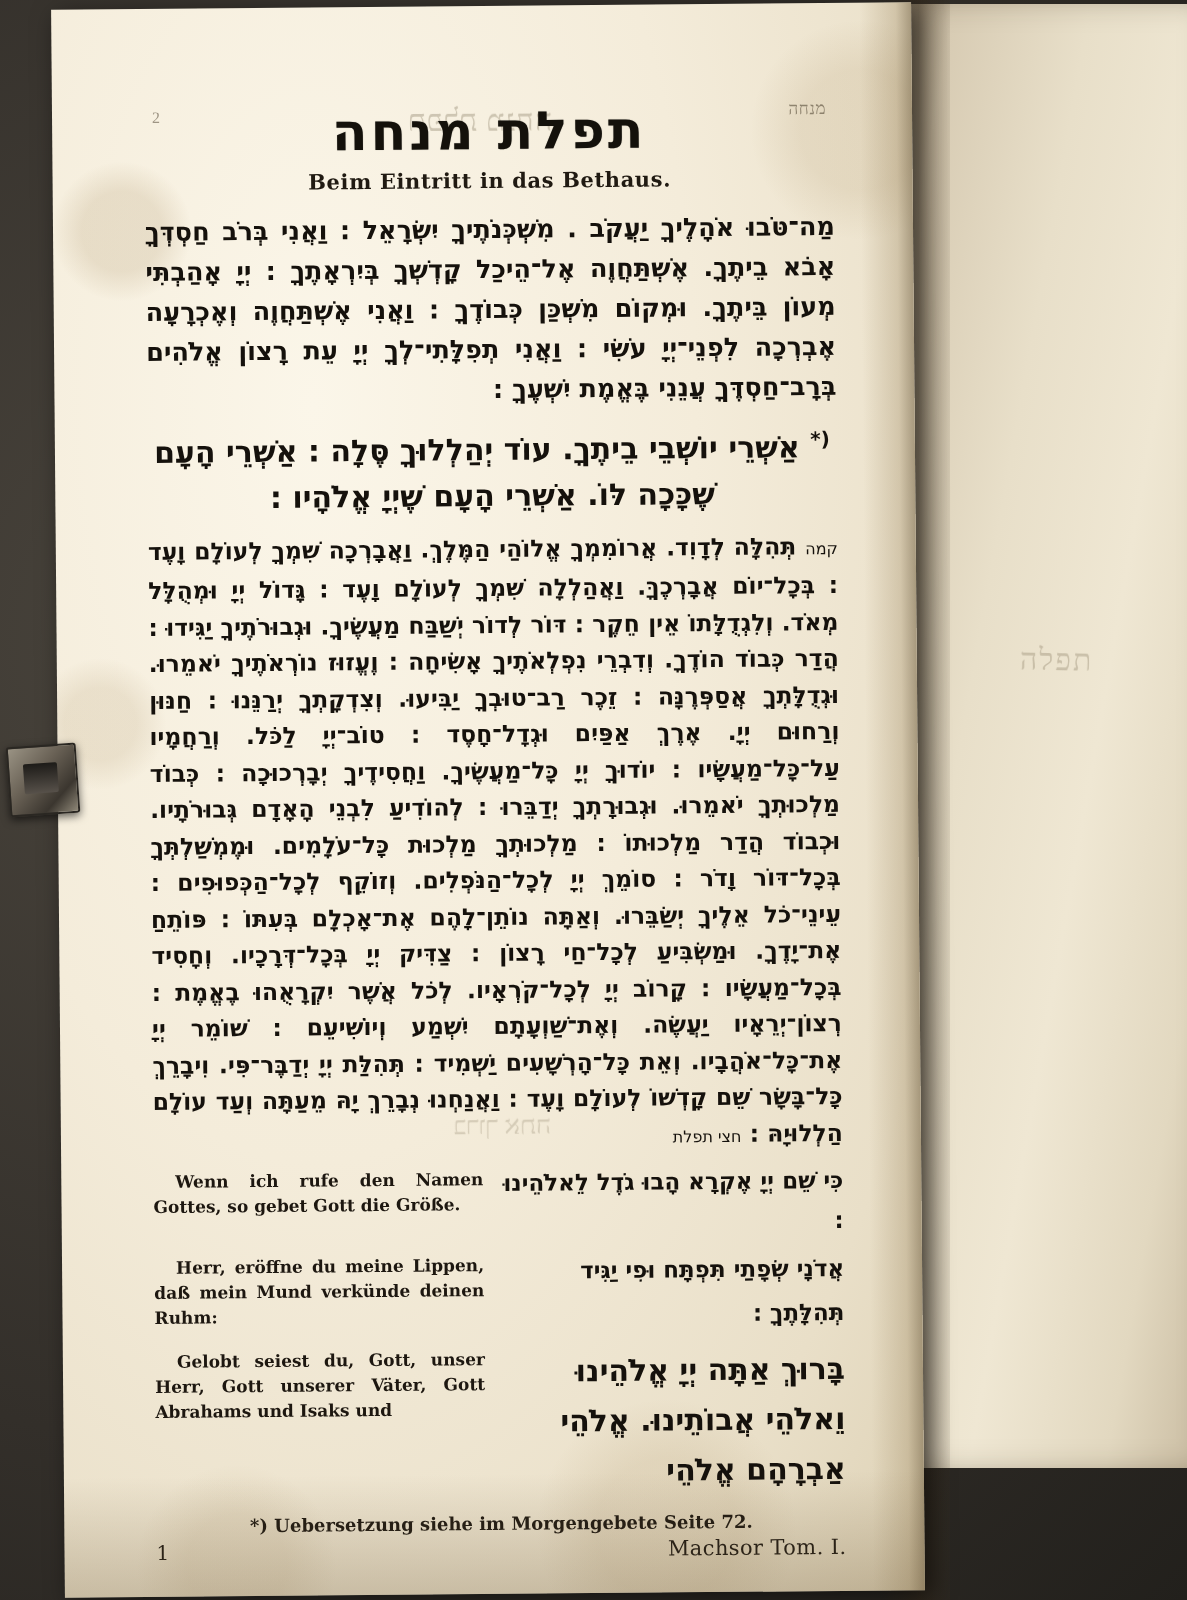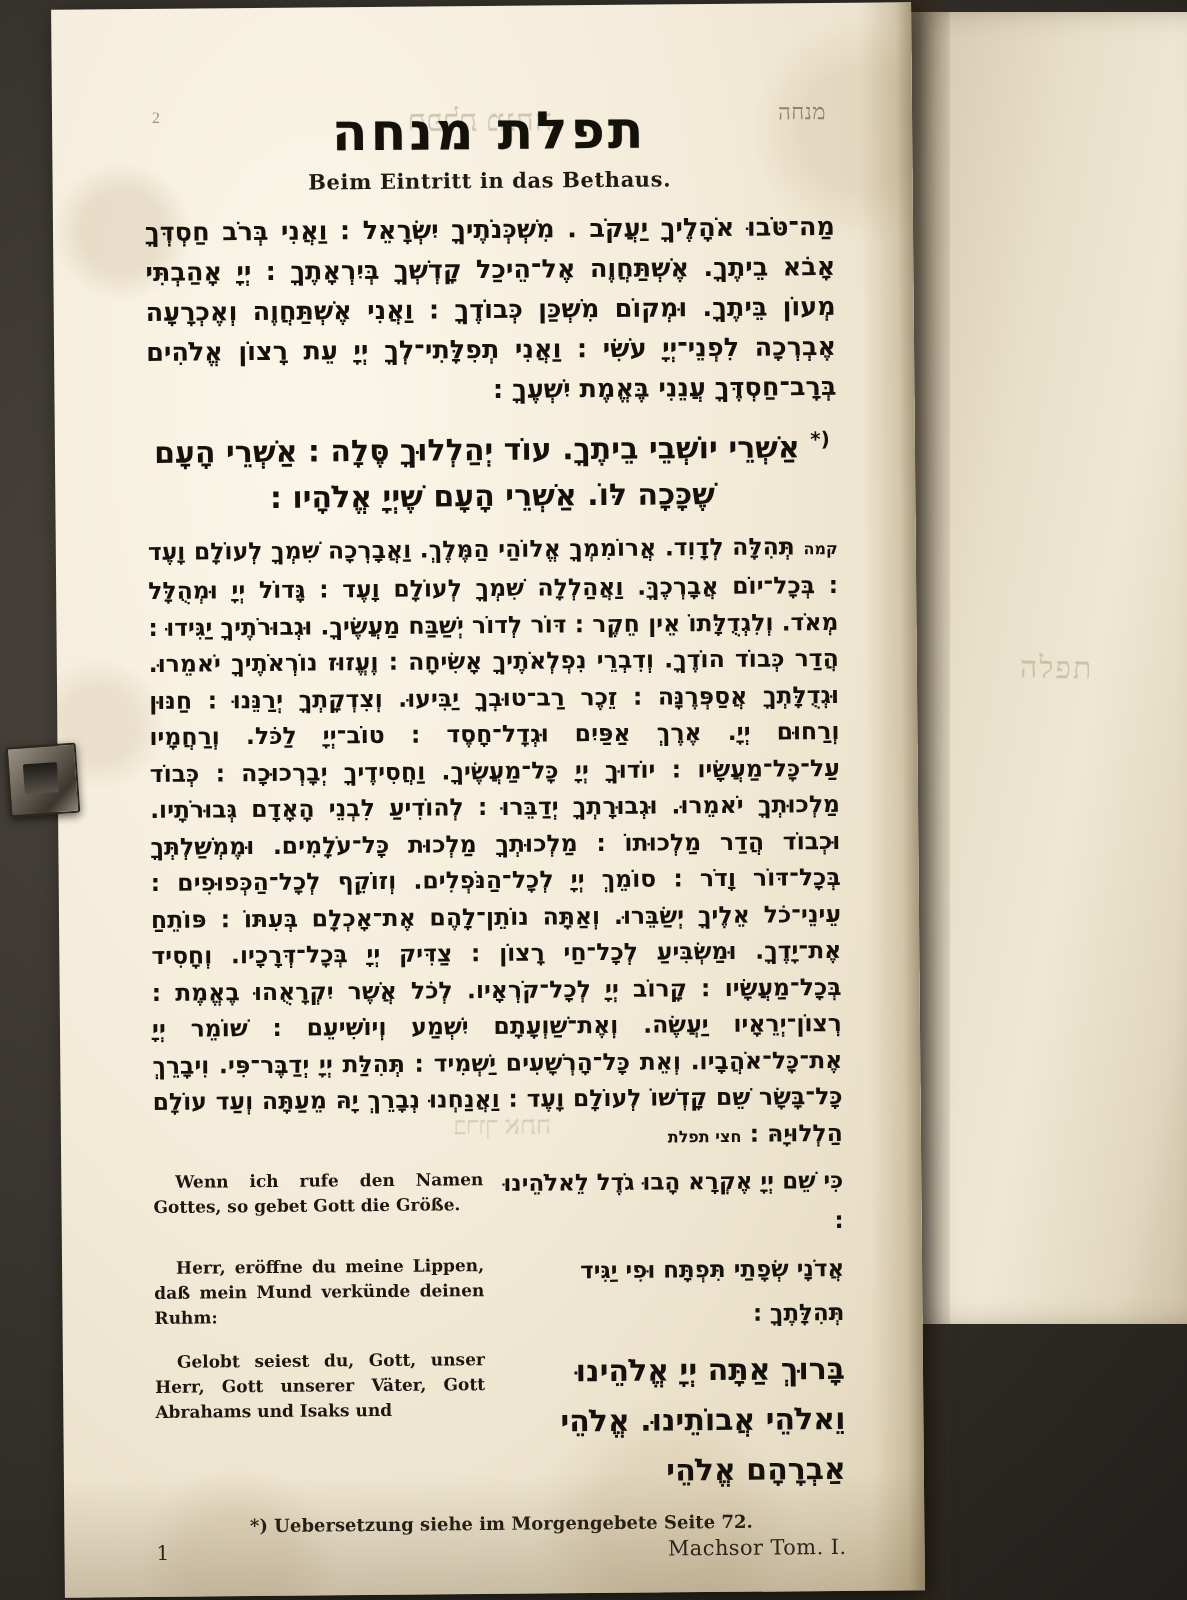--- a/index.html
+++ b/index.html
@@ -51,23 +51,23 @@
     left: 14px; top: 16px;
     width: 34px; height: 30px;
     background: linear-gradient(180deg,#1d1b18 0%, #57514a 100%);
     border-radius: 2px;
   }
 
   
   .right-leaf {
     position: absolute;
     left: 900px;
-    top: 12px;
+    top: 4px;
     width: 287px;
-    height: 1312px;
+    height: 1464px;
     background: linear-gradient(100deg,
         #b9ad97 0%, #d8ccb4 10%, #e8dfc9 35%, #efe7d3 60%, #e2d8c0 85%, #cdc0a6 100%);
     box-shadow: inset 18px 0 34px -12px rgba(60,45,25,.55);
     z-index: 2;
   }
   .right-leaf .ghost-text {
     position: absolute;
     left: 120px;
     top: 640px;
     width: 170px;
@@ -150,21 +150,21 @@
     position: relative;
     z-index: 6;
     padding: 96px 78px 0 92px;
   }
 
   
   .running-head {
     position: absolute;
     right: 86px;
     top: 96px;
-    font-size: 22px;
+    font-size: 17px;
     color: rgba(70,58,40,.55);
     letter-spacing: .5px;
     z-index: 6;
   }
   .folio-top {
     position: absolute;
     left: 100px;
     top: 100px;
     font-size: 16px;
     color: rgba(70,58,40,.5);
@@ -219,21 +219,21 @@
   }
 
   .body-hebrew {
     font-size: 23.5px;
     line-height: 36.5px;
     font-weight: 600;
     margin: 0;
   }
   .body-hebrew .small-cue {
     font-size: 16px;
-    font-weight: 700;
+    font-weight: 400;
   }
 
   
   .bilingual {
     display: flex;
     flex-direction: row;
     margin-top: 6px;
     gap: 14px;
   }
   .german-col {

